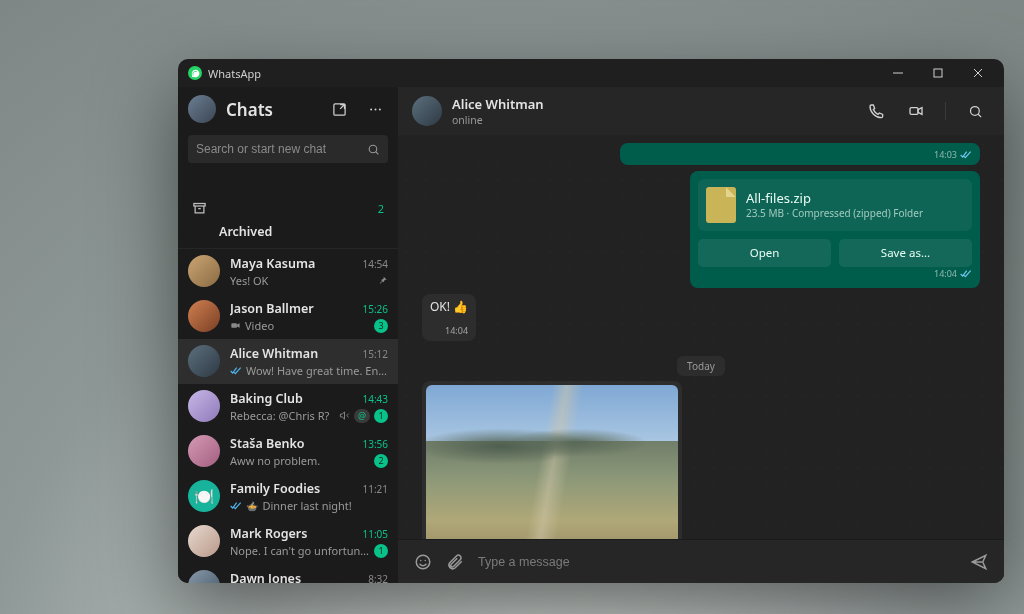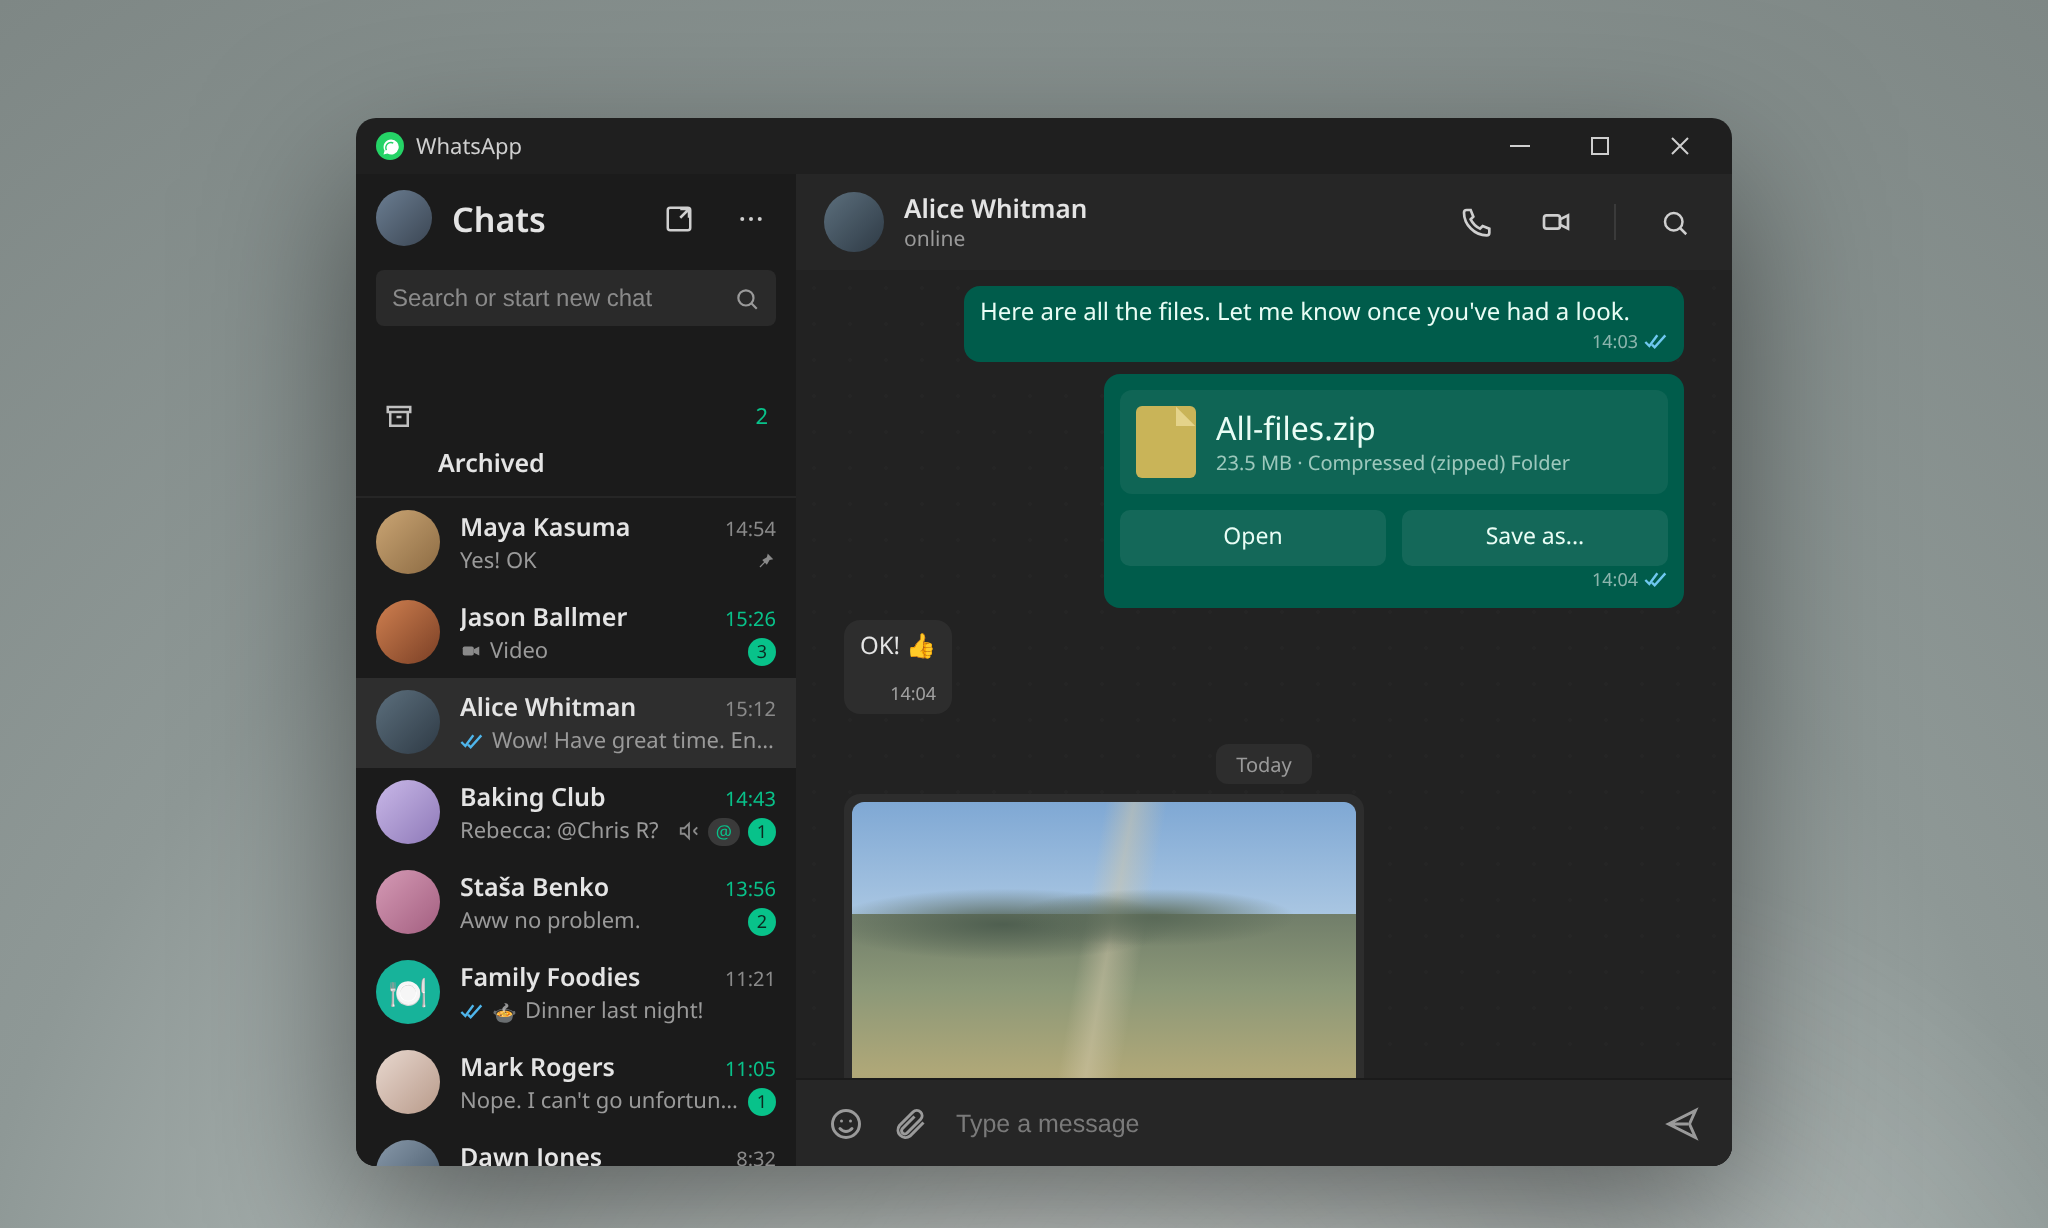--- a/index.html
+++ b/index.html
@@ -16,21 +16,21 @@
   }
   .wallpaper-swirl::before, .wallpaper-swirl::after {
     content:""; position:absolute; width:900px; height:900px; border-radius:50%;
     background: radial-gradient(circle, rgba(255,255,255,0.25),rgba(180,190,185,0.0) 60%);
     left: 60px; top: 300px;
     filter: blur(2px);
   }
   .wallpaper-swirl::after { left: 300px; top:350px; transform: rotate(30deg); }
 
   .window {
-    position:absolute; left:178px; top:59px; width:688px; height:524px;
+    position:absolute; left:178px; top:59px; width:826px; height:524px;
     background:#1f1f1f; border-radius:10px; box-shadow:0 30px 80px rgba(0,0,0,0.5);
     display:flex; flex-direction:column; color:#e4e4e4; overflow:hidden;
   }
   .titlebar {
     height:28px; display:flex; align-items:center; padding:0 6px;
     font-size:11px; color:#cfcfcf;
   }
   .wa-logo { width:14px; height:14px; border-radius:50%; background:#25d366; margin:0 6px 0 4px; display:flex; align-items:center; justify-content:center;}
   .wa-logo svg { width:9px; height:9px; }
   .titlebar .spacer { flex:1; }
@@ -98,21 +98,21 @@
     background-size: 18px 18px;
   }
   .msg { max-width:340px; border-radius:8px; padding:5px 8px 4px; font-size:12px; position:relative; margin-bottom:6px; line-height:1.35; }
   .msg .meta { font-size:9px; color:rgba(255,255,255,0.55); display:flex; gap:3px; align-items:center; justify-content:flex-end; margin-top:1px;}
   .out { background:#005c4b; color:#e9fdf5; margin-left:auto; }
   .in  { background:#2d2d2d; color:#e4e4e4; }
   .msg.file { padding:8px; width:290px;}
   .file-body { display:flex; gap:10px; align-items:center; background:rgba(255,255,255,0.06); padding:8px; border-radius:6px;}
   .file-ic { width:30px; height:36px; background:#c9b458; border-radius:3px; position:relative;}
   .file-ic::after{content:""; position:absolute; right:0; top:0; width:10px;height:10px; background:#e4d38a; clip-path:polygon(0 0,100% 100%,0 100%);}
-  .file-text .fname{font-size:16px; color:#e9fdf5;}
+  .file-text .fname{font-size:13px; color:#e9fdf5;}
   .file-text .fmeta{font-size:10px; color:rgba(233,253,245,0.65);}
   .file-btns{display:flex; gap:8px; margin-top:8px;}
   .file-btns div{flex:1; text-align:center; background:rgba(255,255,255,0.08); border-radius:5px; padding:6px 0; font-size:11.5px; color:#e9fdf5;}
 
   .date-sep { text-align:center; margin:6px 0;}
   .date-sep span{ background:#2d2d2d; color:#9a9a9a; font-size:10px; padding:3px 10px; border-radius:6px;}
 
   .photo-msg { padding:4px; width:260px;}
   .photo { width:100%; height:170px; border-radius:6px; overflow:hidden; position:relative;
     background:
@@ -352,21 +352,20 @@
         <div class="hicn">
             <svg viewBox="0 0 24 24" fill="none" stroke="currentColor" stroke-width="2" width="15" height="15">
               <circle cx="11" cy="11" r="7"></circle>
               <path d="M21 21l-5-5"></path>
             </svg>
           </div>
       </div>
 
       <div class="messages">
         <div class="msg out" style="margin-left:auto; max-width:360px;">
-          <span>Here are all the files. Let me know once you've had a look.</span>
           <div class="meta">
               <span>14:03</span>
             <svg class="checks" viewBox="0 0 18 12" style="color:#6fc8f0">
                 <path d="M1 6l3 3L10 1M6 8l2 2L16 1" fill="none" stroke="currentColor" stroke-width="1.8"></path>
               </svg>
           </div>
         </div>
 
         <div class="msg out file">
           <div class="file-body">

